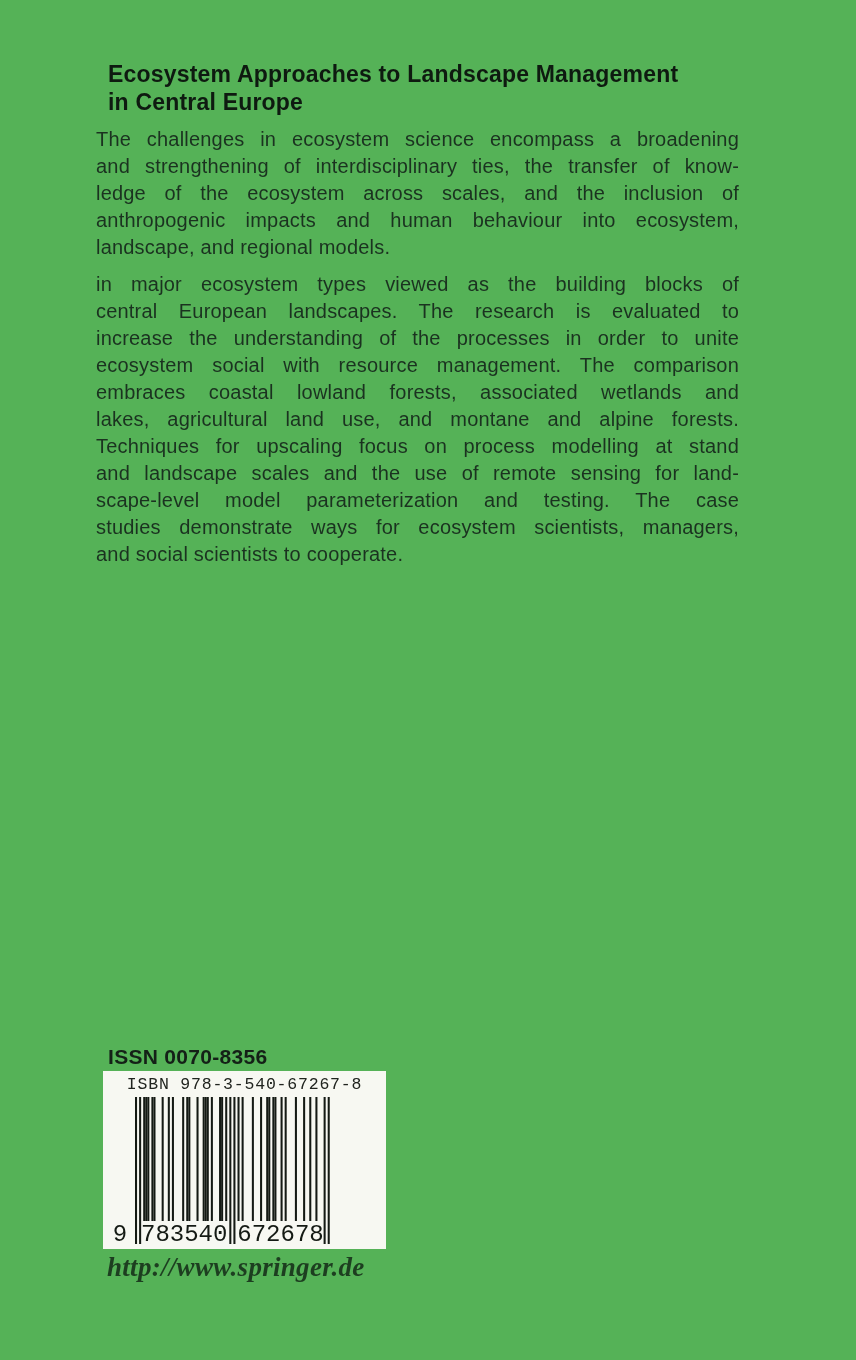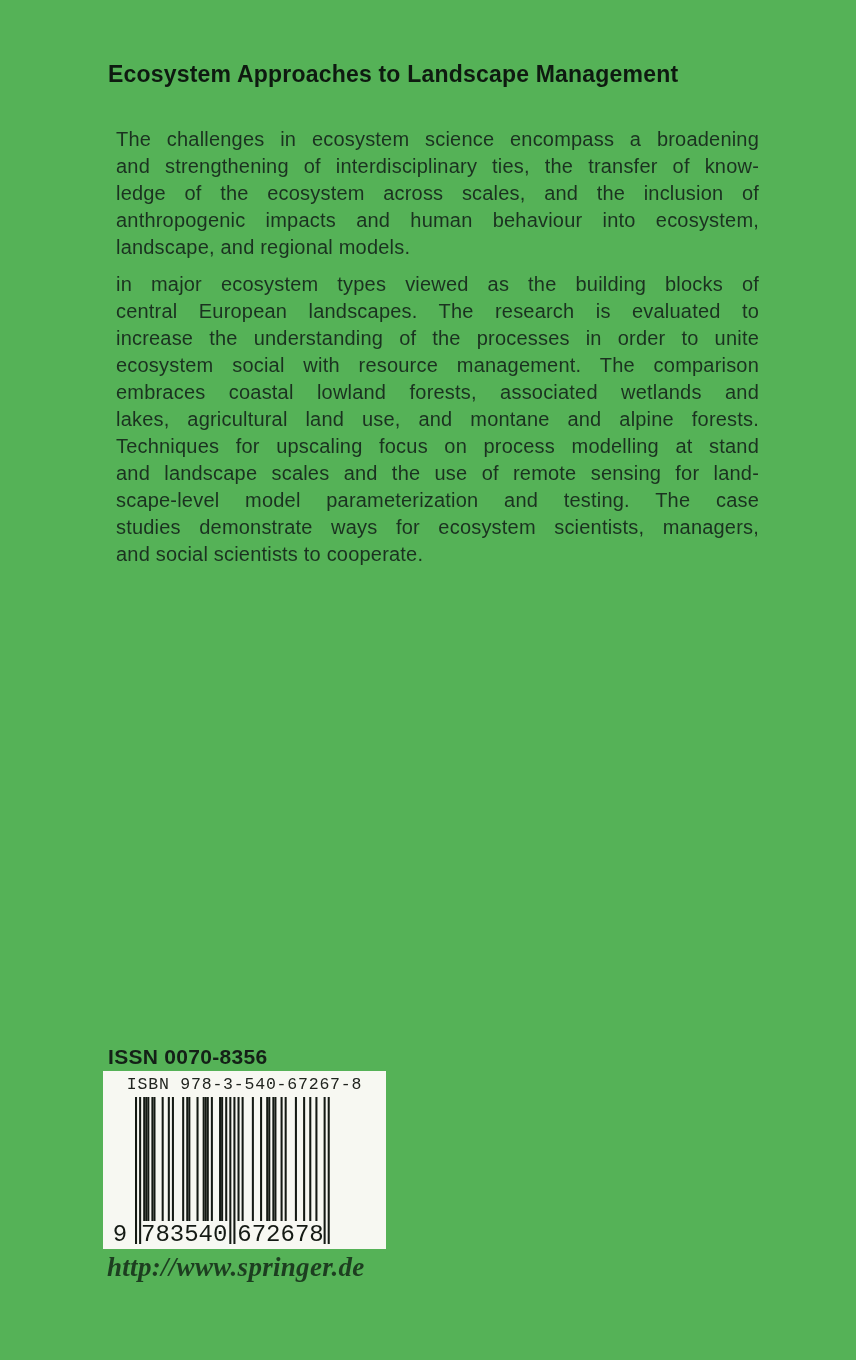--- a/index.html
+++ b/index.html
@@ -23,21 +23,21 @@
     width: 660px;
     font-family: "Liberation Sans", sans-serif;
     font-weight: bold;
     font-size: 23px;
     line-height: 28px;
     letter-spacing: 0.2px;
     color: var(--title-text, #0e1a10);
   }
   .para {
     position: absolute;
-    left: 116px;
+    left: 96px;
     width: 643px;
     font-family: "Liberation Sans", sans-serif;
     font-size: 20px;
     line-height: 27px;
     letter-spacing: 0.2px;
     color: var(--body-text, #1b3220);
   }
   .p1 { top: 126px; }
   .p2 { top: 271px; }
   .tline {
@@ -104,20 +104,21 @@
     color: var(--url-text, #1d3e20);
   }
 </style>
 </head>
 <body>
 
 <div class="cover">
 
   <header class="title">
       <div class="tline">Ecosystem Approaches to Landscape Management</div>
+      <div class="tline last">in Central Europe</div>
     </header>
 
   <section class="para p1">
       <div class="tline">The challenges in ecosystem science encompass a broadening</div>
       <div class="tline">and strengthening of interdisciplinary ties, the transfer of know-</div>
       <div class="tline">ledge of the ecosystem across scales, and the inclusion of</div>
       <div class="tline">anthropogenic impacts and human behaviour into ecosystem,</div>
       <div class="tline last">landscape, and regional models.</div>
     </section>
 

